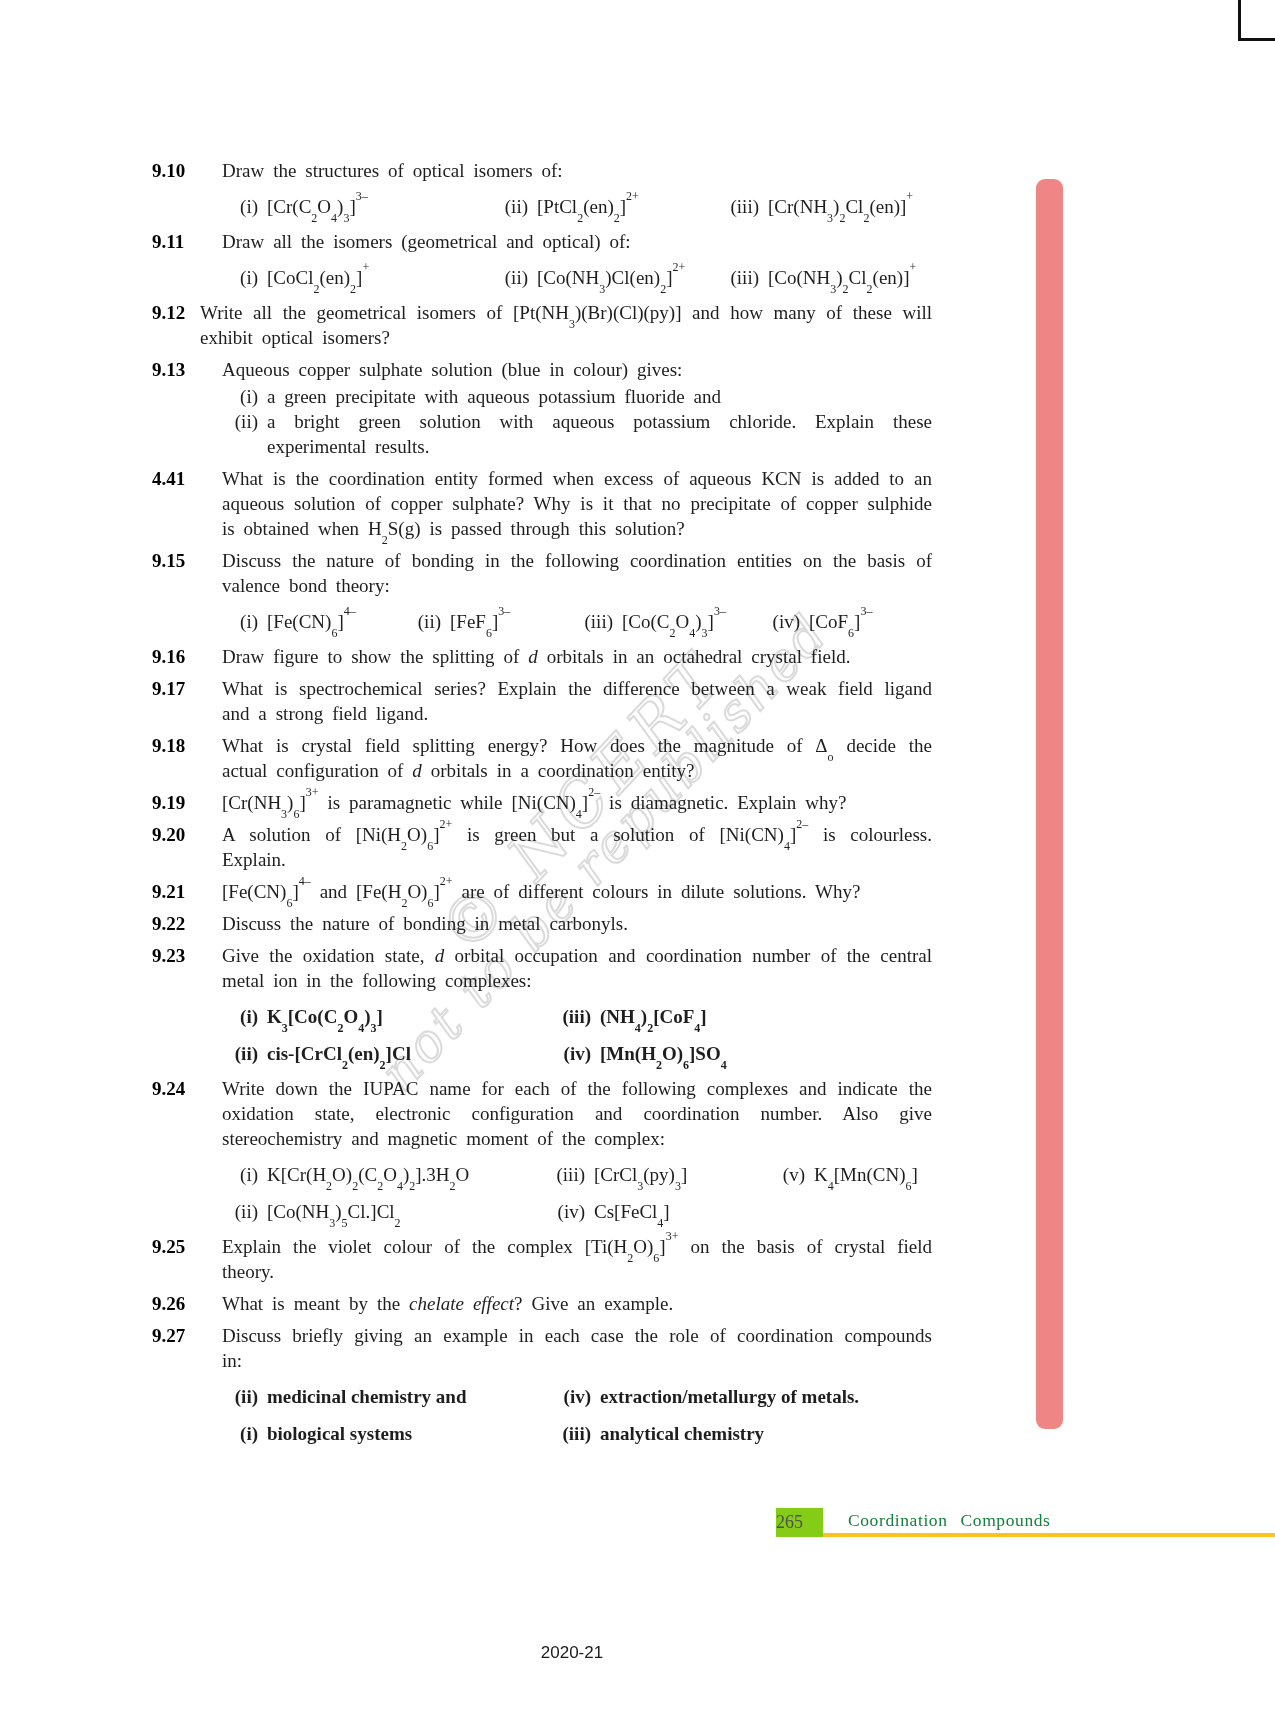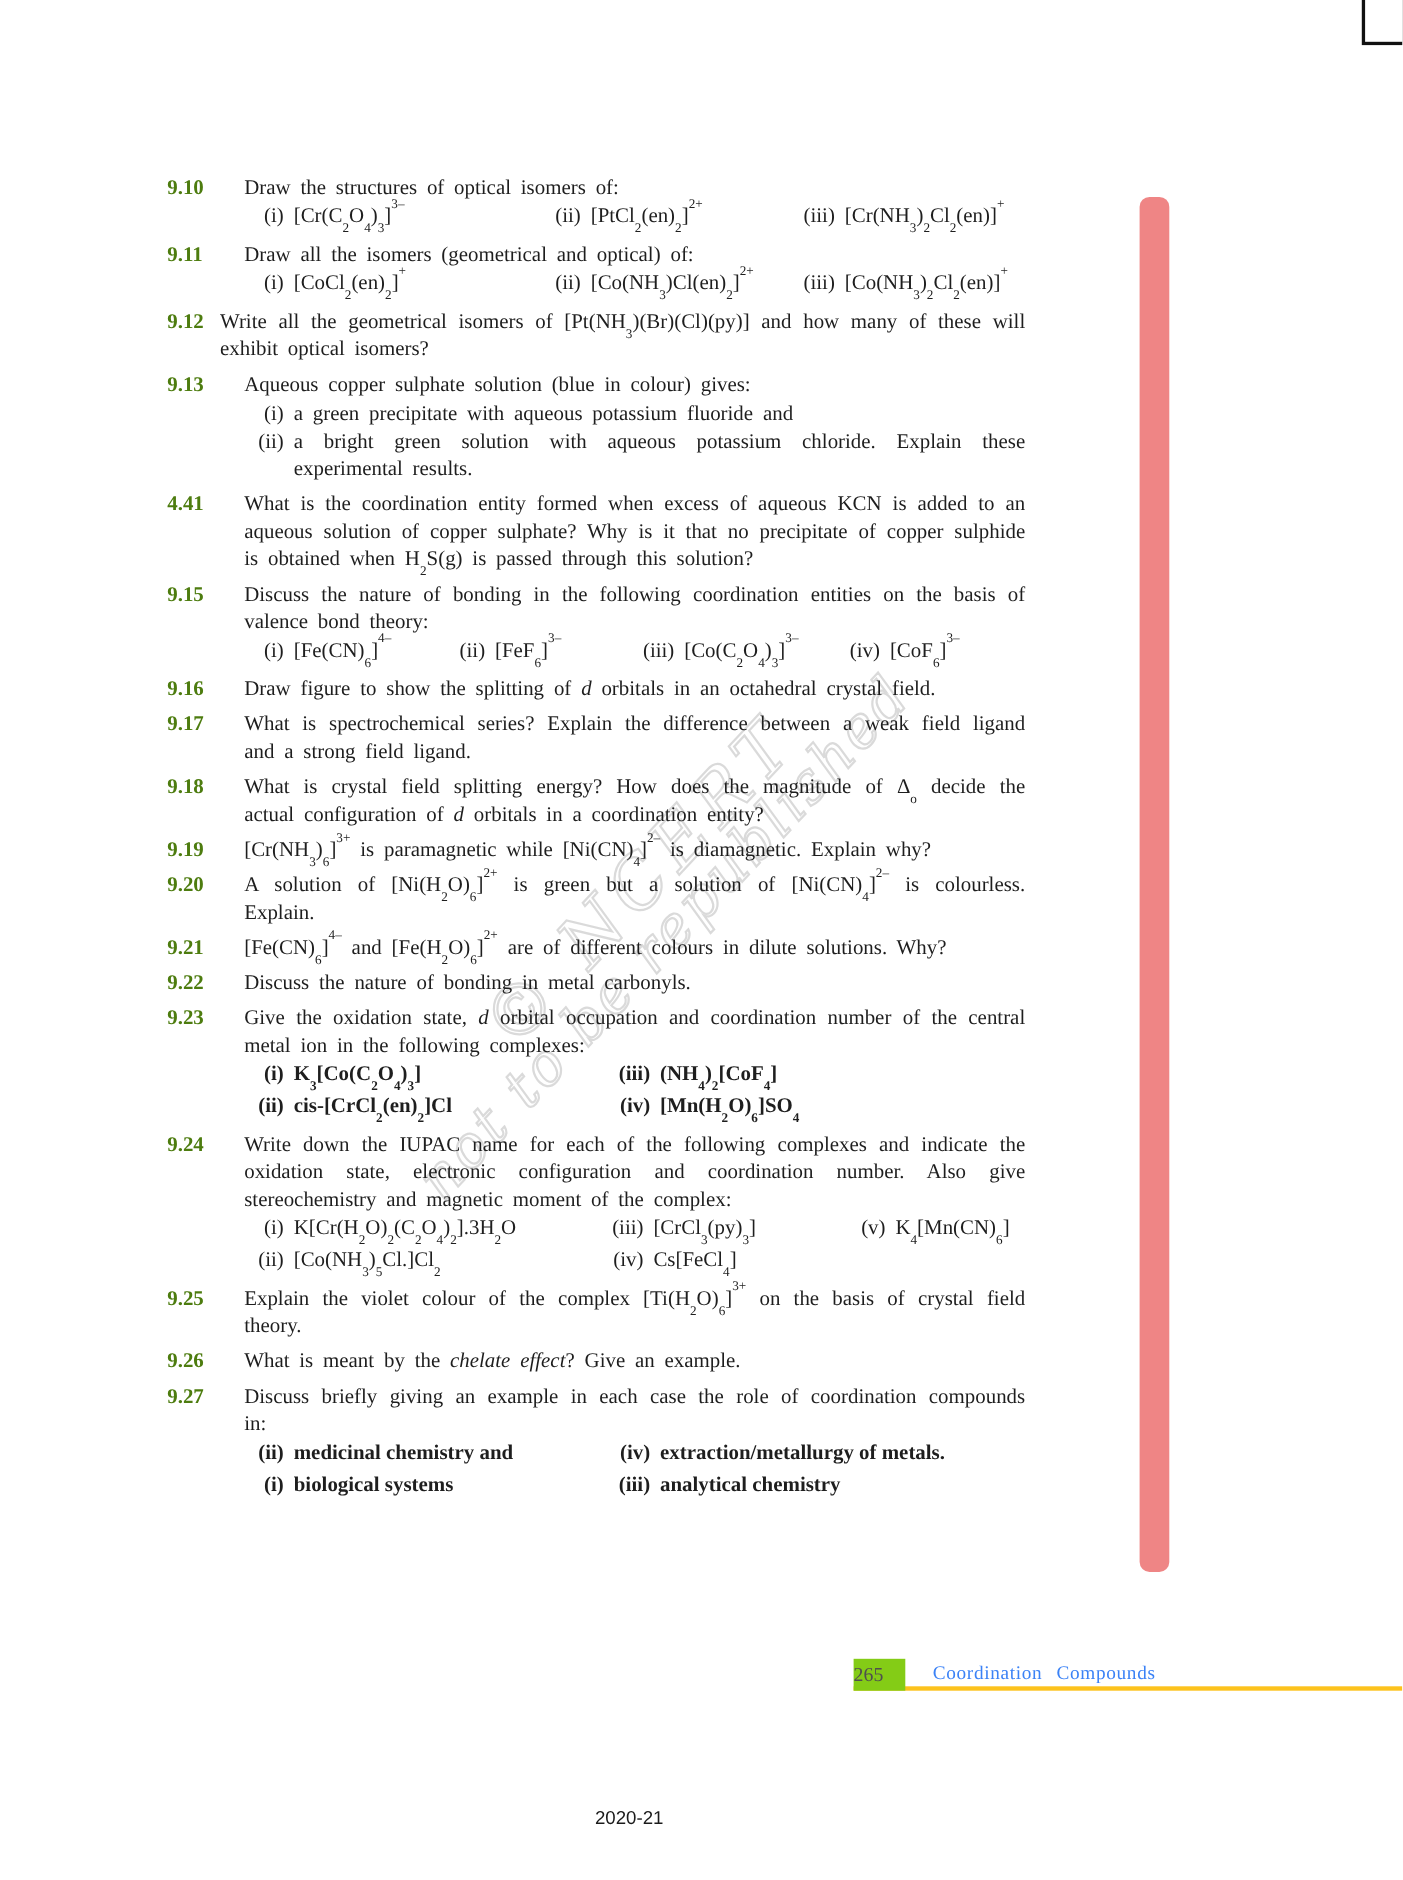--- a/index.html
+++ b/index.html
@@ -40,30 +40,30 @@
   .wm-1{left:452px; top:905px; font-size:64px; letter-spacing:8px;}
   .wm-2{left:390px; top:1052px; font-size:52px; letter-spacing:3px;}
 
   
   .questions{
     position:absolute; left:152px; top:158px; width:780px; z-index:1;
   }
   .question{display:flex; margin-bottom:7px;}
   .q-num{
     flex:none; width:70px;
-    font-weight:bold; color:#4d7c0f;
+    font-weight:bold; color:#000000;
     font-size:19px; line-height:25px;
   }
   .question.tight .q-num{width:48px;}
   .q-body{flex:1; min-width:0;}
   .q-text{
     font-size:19px; line-height:25px;
     text-align:justify; word-spacing:0.22em;
   }
-  .item-row{display:grid; margin:0 0 2px 0; font-size:19px; line-height:27px;}
+  .item-row{display:grid; margin:10px 0 2px 0; font-size:19px; line-height:27px;}
   .item-row.w3{grid-template-columns:270px 231px 1fr;}
   .item-row.w4{grid-template-columns:183px 172px 187px 1fr;}
   .item-row.w2{grid-template-columns:333px 1fr;font-weight:bold;}
   .item-row.w3b{grid-template-columns:327px 220px 1fr;}
   .item-row.stacked{display:block; margin:2px 0 0 0;}
   .item-row.stacked .item{display:flex; line-height:25px;}
   .item-row.stacked .item-text{flex:1; text-align:justify; word-spacing:0.22em;}
   .item-label{display:inline-block; min-width:36px; text-align:right; margin-right:9px; flex:none;}
   sub{font-size:12px; line-height:0; position:relative; top:4px;}
   sup{font-size:12px; line-height:0; position:relative; top:-6px;}
@@ -71,21 +71,21 @@
   
   .footer-bar{position:absolute; top:1508px; left:776px; right:0; height:29px; z-index:1;}
   .yellow-rule{position:absolute; left:0; right:0; bottom:0; height:4px; background:#fcc21d;}
   .page-num-box{
     position:absolute; left:0; top:0; width:47px; height:29px;
     background:#84cc16; display:flex; align-items:center; justify-content:flex-start;
     font-size:18px; color:#4f4f4f;
   }
   .chapter-title{
     position:absolute; left:72px; top:2px;
-    font-size:17.5px; color:#3b82f6;
+    font-size:17.5px; color:#15803d;
     word-spacing:8px; letter-spacing:0.6px;
   }
   .edition-year{
     position:absolute; top:1643px; left:0; width:1144px;
     text-align:center;
     font-family:"Liberation Sans","DejaVu Sans",sans-serif;
     font-size:17px; color:#1b1b1b; z-index:1;
   }
 </style>
 </head>

